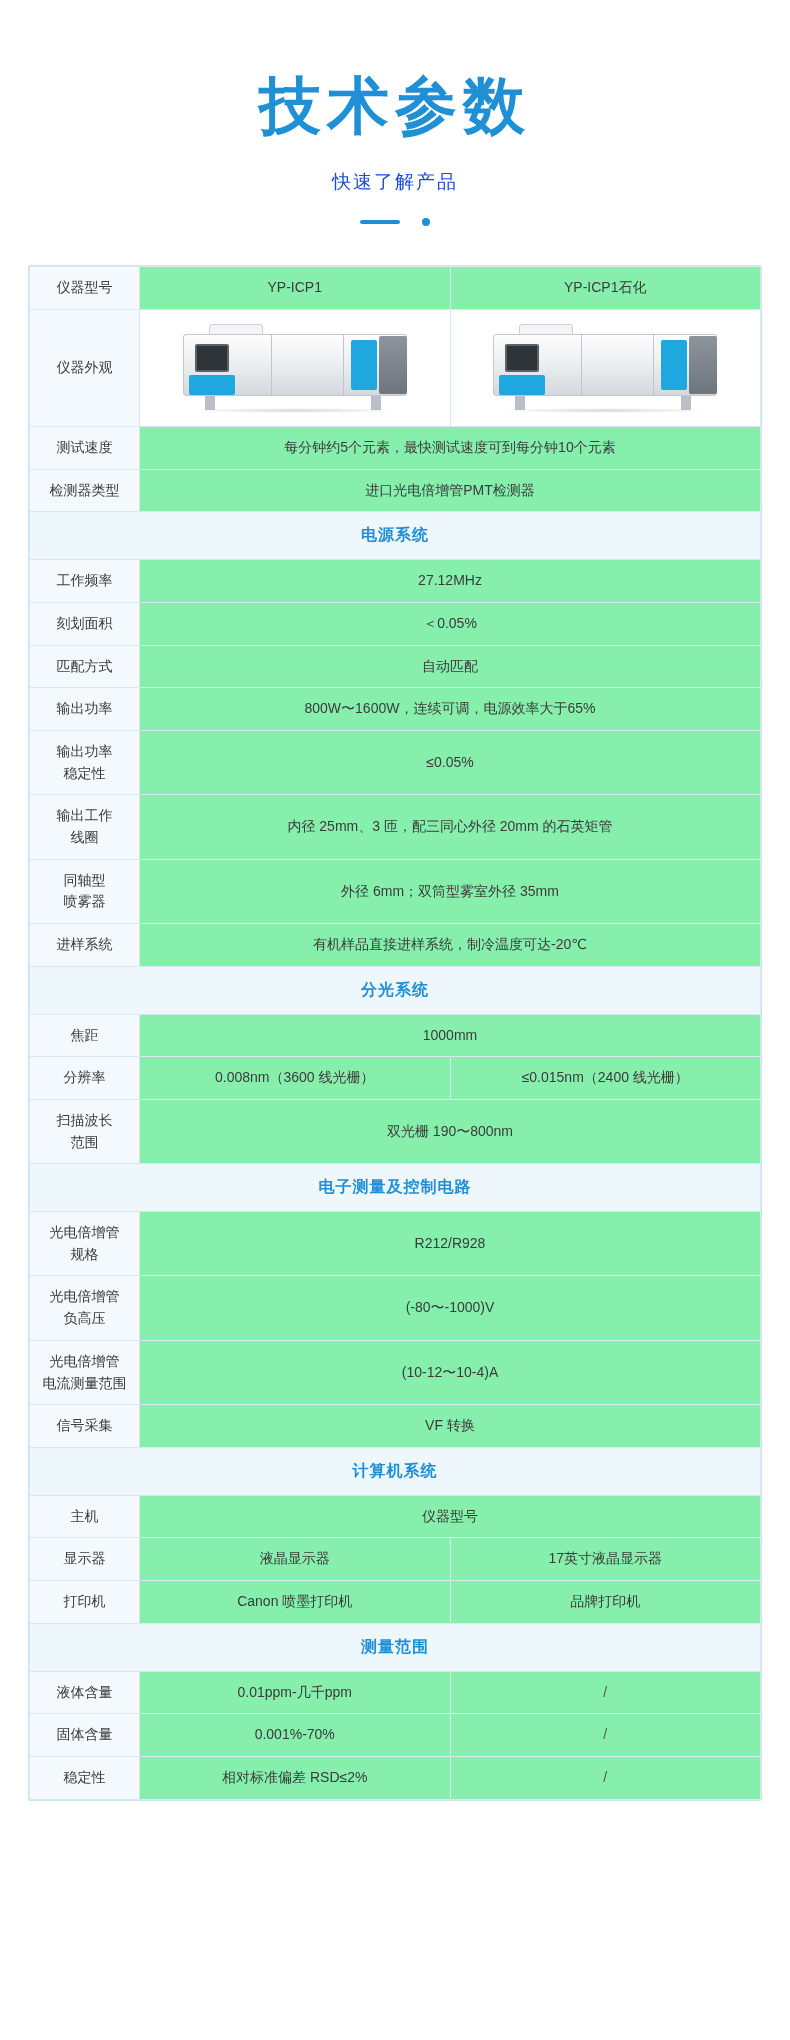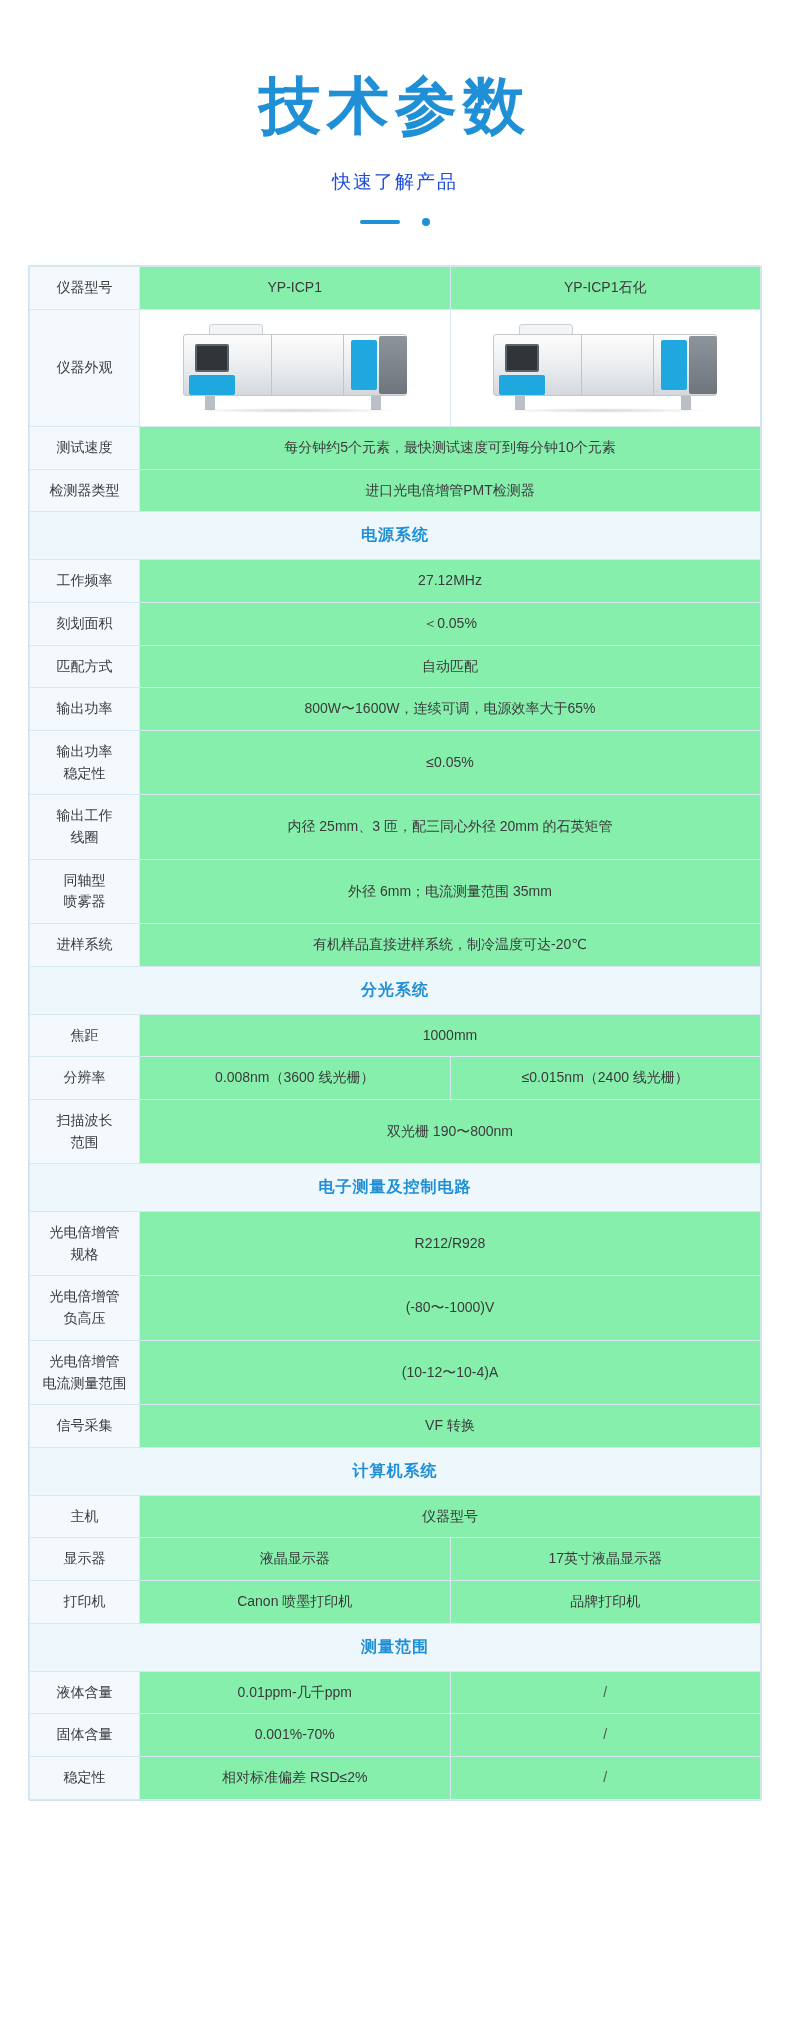--- a/index.html
+++ b/index.html
@@ -268,21 +268,21 @@
           <tr>
             <td class="label">输出功率<br>稳定性</td>
             <td class="val" colspan="2">≤0.05%</td>
           </tr>
           <tr>
             <td class="label">输出工作<br>线圈</td>
             <td class="val" colspan="2">内径 25mm、3 匝，配三同心外径 20mm 的石英矩管</td>
           </tr>
           <tr>
             <td class="label">同轴型<br>喷雾器</td>
-            <td class="val" colspan="2">外径 6mm；电流测量范围 35mm</td>
+            <td class="val" colspan="2">外径 6mm；双筒型雾室外径 35mm</td>
           </tr>
           <tr>
             <td class="label">进样系统</td>
             <td class="val" colspan="2">有机样品直接进样系统，制冷温度可达-20℃</td>
           </tr>
           <tr class="section">
             <td colspan="3">分光系统</td>
           </tr>
           <tr>
             <td class="label">焦距</td>

